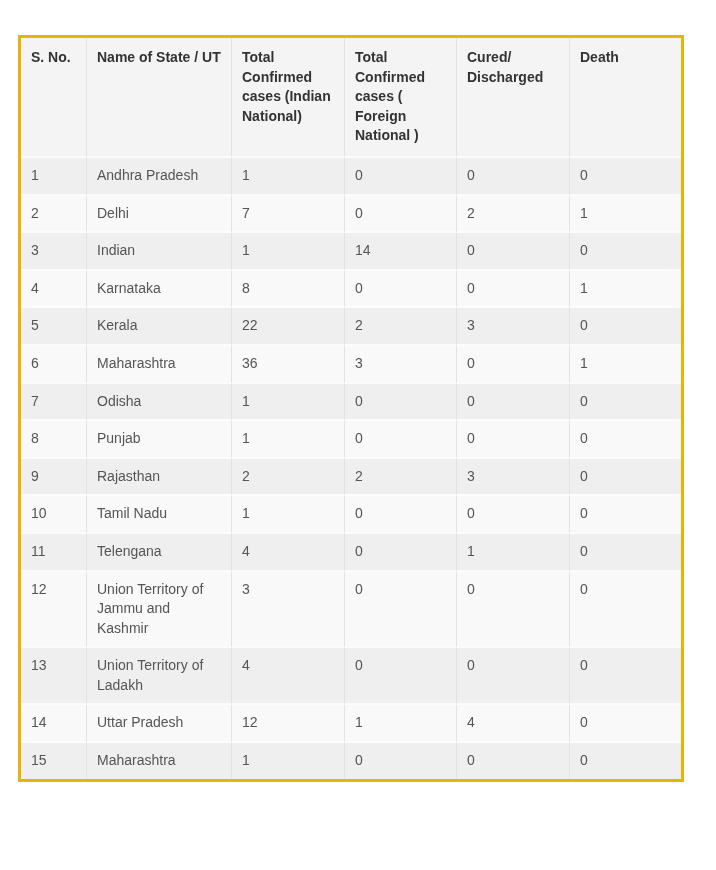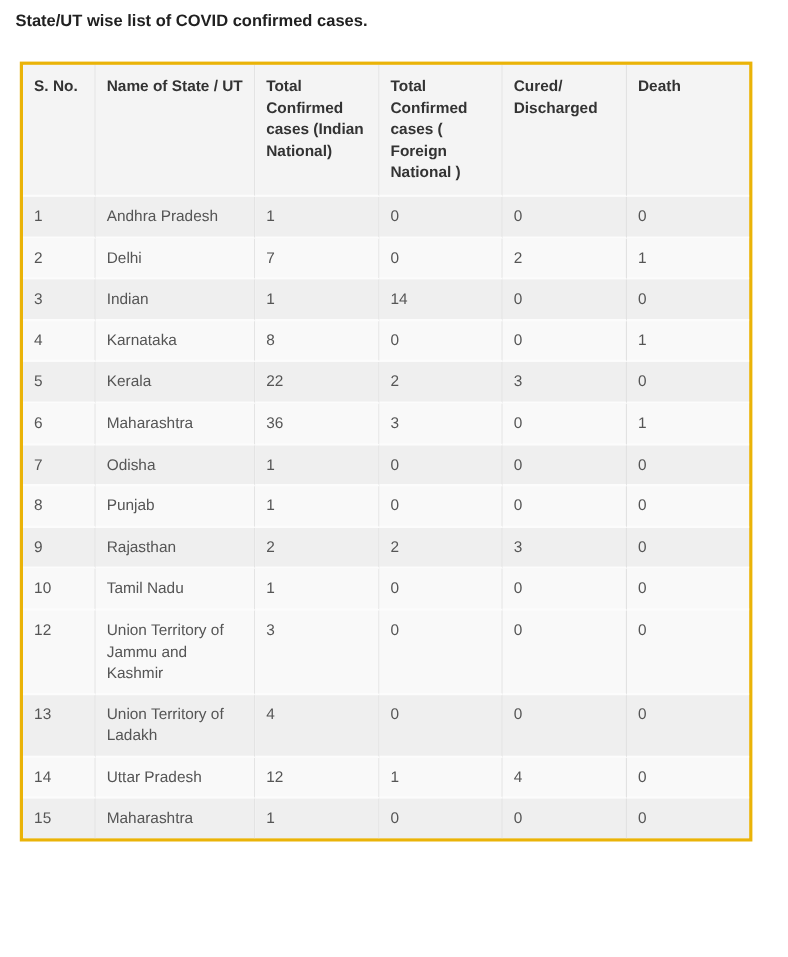--- a/index.html
+++ b/index.html
@@ -63,21 +63,20 @@
   col.c-state   { width: 145px; }
   col.c-indian  { width: 113px; }
   col.c-foreign { width: 112px; }
   col.c-cured   { width: 113px; }
   col.c-death   { width: 111px; }
 </style>
 </head>
 <body>
 
 <div class="page">
-  <div class="page-title">State/UT wise list of COVID confirmed cases.</div>
 
   <table class="covid-table">
     <colgroup>
       <col class="c-sno">
         <col class="c-state">
         <col class="c-indian">
       <col class="c-foreign">
         <col class="c-cured">
         <col class="c-death">
     </colgroup>
@@ -165,20 +164,28 @@
         <td>0</td>
       </tr>
       <tr class="stripe-even">
         <td>10</td>
         <td>Tamil Nadu</td>
         <td>1</td>
         <td>0</td>
         <td>0</td>
         <td>0</td>
       </tr>
+      <tr class="stripe-odd">
+        <td>11</td>
+        <td>Telengana</td>
+        <td>4</td>
+        <td>0</td>
+        <td>1</td>
+        <td>0</td>
+      </tr>
       <tr class="stripe-even">
         <td>12</td>
         <td>Union Territory of Jammu and Kashmir</td>
         <td>3</td>
         <td>0</td>
         <td>0</td>
         <td>0</td>
       </tr>
       <tr class="stripe-odd">
         <td>13</td>

